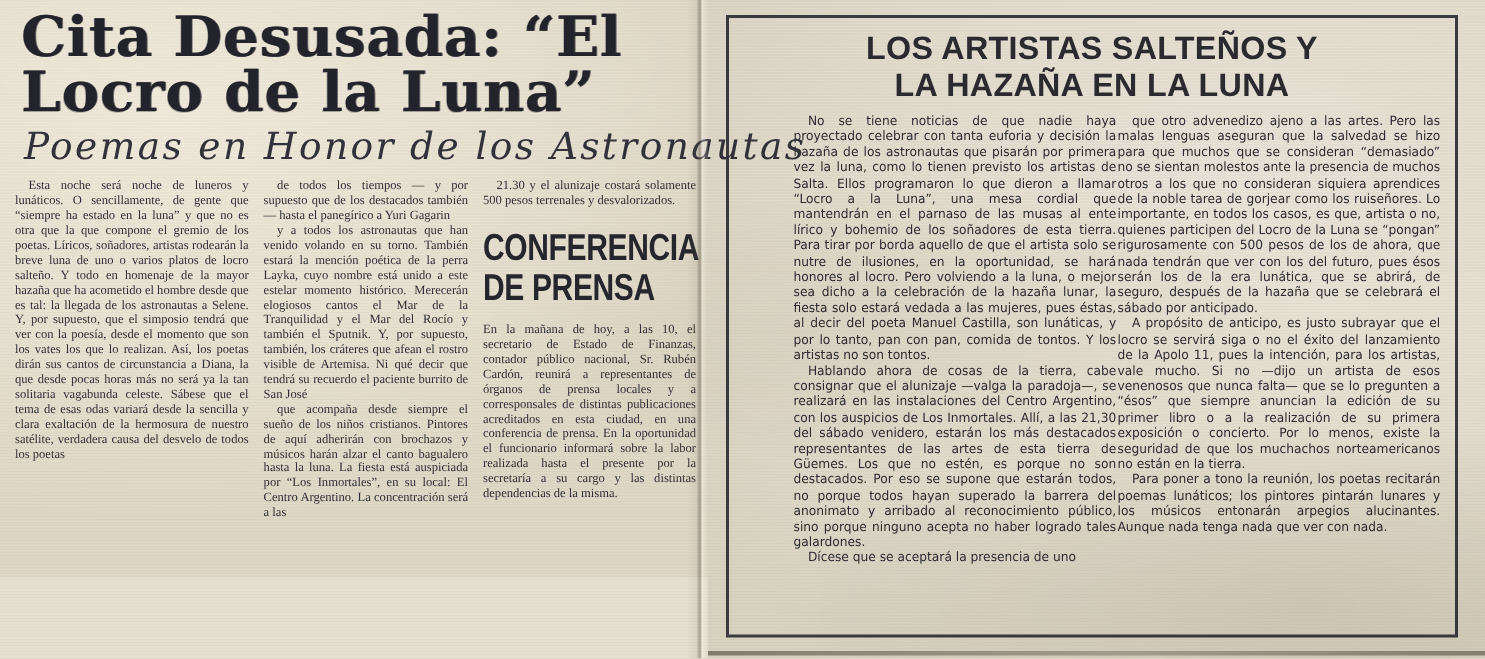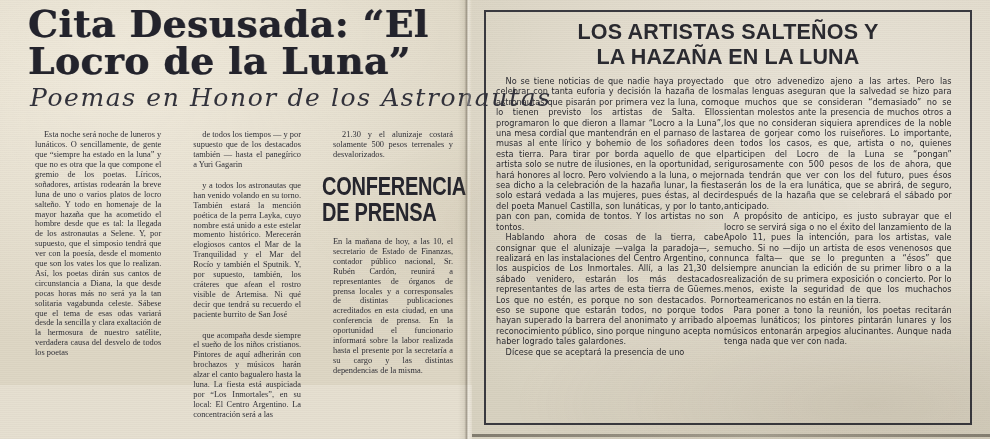--- a/index.html
+++ b/index.html
@@ -32,21 +32,21 @@
       radial-gradient(ellipse 40% 30% at 60% 50%, rgba(160,148,120,.10), rgba(0,0,0,0) 75%),
       repeating-linear-gradient(0deg, rgba(90,80,60,.035) 0 1px, rgba(255,255,255,.02) 1px 2px);
     mix-blend-mode: multiply;
     opacity: .85;
   }
 
   
   #left-clip {
     position: relative;
     width: 472px; height: 385px;
-    padding: 2px 8px 0 24px;
+    padding: 2px 8px 0 10px;
     background:
       radial-gradient(ellipse 90% 70% at 25% 20%, #f0eadc 0%, #e7e1d1 55%, #ded7c5 100%);
     color: #2b2b33;
     z-index: 5;
   }
 
   
   #seam {
     position: absolute;
     top: 0; right: 0;
@@ -99,21 +99,21 @@
   #lc2 { width: 140px; }
   #lc3 { width: 142px; }
 
   .body-l {
     font-family: "Liberation Serif", serif;
     font-size: 8.4px;
     line-height: 9.9px;
     text-align: justify;
     text-justify: inter-word;
     color: #2f2f37;
-    margin: 11px;
+    margin: 0;
     hyphens: none;
   }
   .body-l + .body-l { text-indent: 9px; }
   .body-l:first-child { text-indent: 9px; }
 
   .subhead-cond {
     font-family: "Liberation Sans Narrow", "Liberation Sans", sans-serif;
     font-weight: 700;
     font-size: 25px;
     line-height: 1.06;
@@ -150,20 +150,21 @@
     text-align: center;
     letter-spacing: 0.2px;
     color: #2a2a30;
     margin: 3px 0 7px 0;
   }
   .head-sans .l2 { display: block; }
 
   .cols2 {
     display: flex;
     height: 337px;
+    margin-left: 33px;
   }
   #rc1 { width: 228px; }
   #rc2 { width: 228px; }
 
   .body-r {
     font-family: "DejaVu Sans", sans-serif;
     font-size: 8.5px;
     line-height: 10.4px;
     text-align: justify;
     text-justify: inter-word;

